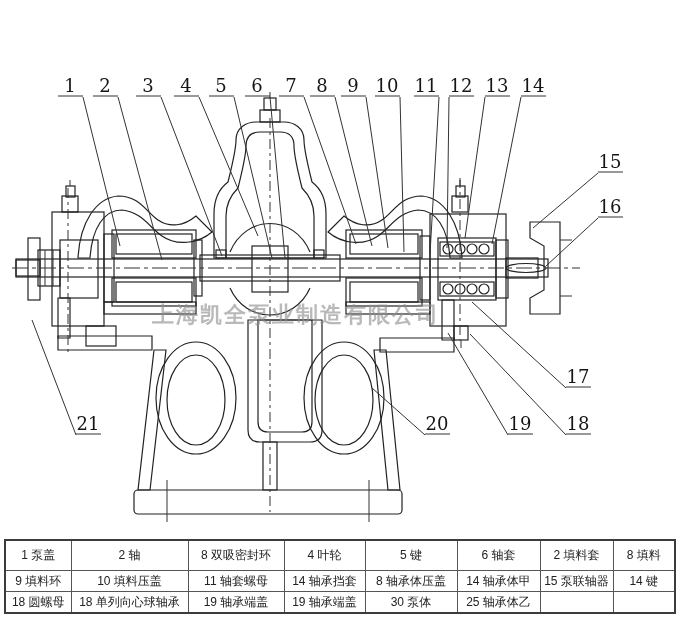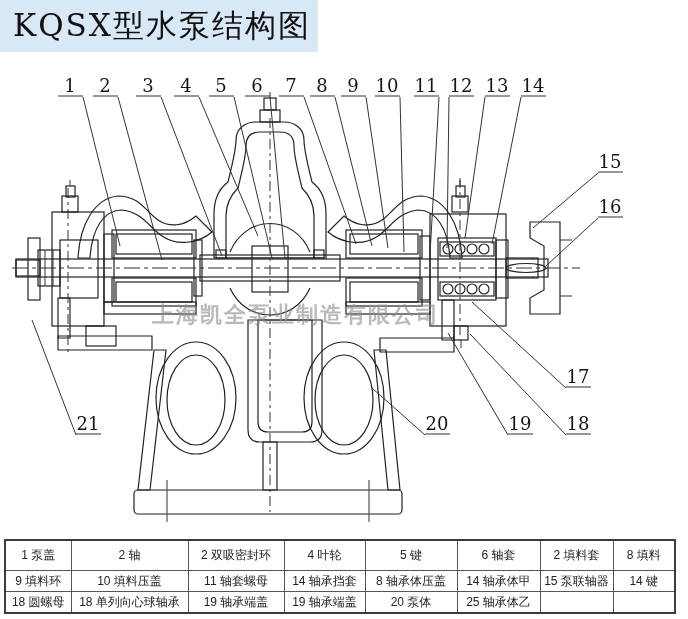--- a/index.html
+++ b/index.html
@@ -26,21 +26,20 @@
   #parts-table td{border:1px solid #555;text-align:center;vertical-align:middle;
       font-size:12px;color:#222;padding:0 1px;overflow:hidden;white-space:nowrap;}
   #parts-table tr td{height:20px;}
   #parts-table tr:first-child td{height:29px;}
 </style>
 </head>
 <body>
 
 <div id="page">
 
-  <div id="title-bar" style="background: rgb(217, 232, 246);">KQSX型水泵结构图</div>
 
   <svg id="drawing" viewBox="0 0 688 619">
     <defs>
       <pattern id="hatch" patternUnits="userSpaceOnUse" width="8" height="8" patternTransform="rotate(45)">
         <rect width="8" height="8" fill="#fff" stroke="none"></rect>
         <line x1="0" y1="0" x2="0" y2="8" stroke="#4a4a4a" stroke-width="1"></line>
       </pattern>
       <pattern id="xpat" patternUnits="userSpaceOnUse" width="14" height="20">
         <rect width="14" height="20" fill="#fff" stroke="none"></rect>
         <path d="M0 0 L14 20 M14 0 L0 20 M0 0 H14 M0 19.5 H14" stroke="#3a3a3a" stroke-width="1" fill="none"></path>
@@ -297,21 +296,21 @@
         <col style="width:81px">
       <col style="width:92px">
         <col style="width:83px">
         <col style="width:73px">
         <col style="width:62px">
     </colgroup>
     <tbody id="parts-tbody">
         <tr>
           <td>1 泵盖</td>
           <td>2 轴</td>
-          <td>2 双吸密封环</td>
+          <td>8 双吸密封环</td>
           <td>4 叶轮</td>
           <td>5 键</td>
           <td>6 轴套</td>
           <td>2 填料套</td>
           <td>8 填料</td>
         </tr>
         <tr>
           <td>9 填料环</td>
           <td>10 填料压盖</td>
           <td>11 轴套螺母</td>
@@ -319,21 +318,21 @@
           <td>8 轴承体压盖</td>
           <td>14 轴承体甲</td>
           <td>15 泵联轴器</td>
           <td>14 键</td>
         </tr>
         <tr>
           <td>18 圆螺母</td>
           <td>18 单列向心球轴承</td>
           <td>19 轴承端盖</td>
           <td>19 轴承端盖</td>
-          <td>20 泵体</td>
+          <td>30 泵体</td>
           <td>25 轴承体乙</td>
           <td></td>
           <td></td>
         </tr>
       </tbody>
   </table>
 
 </div>
 
 </body></html>

